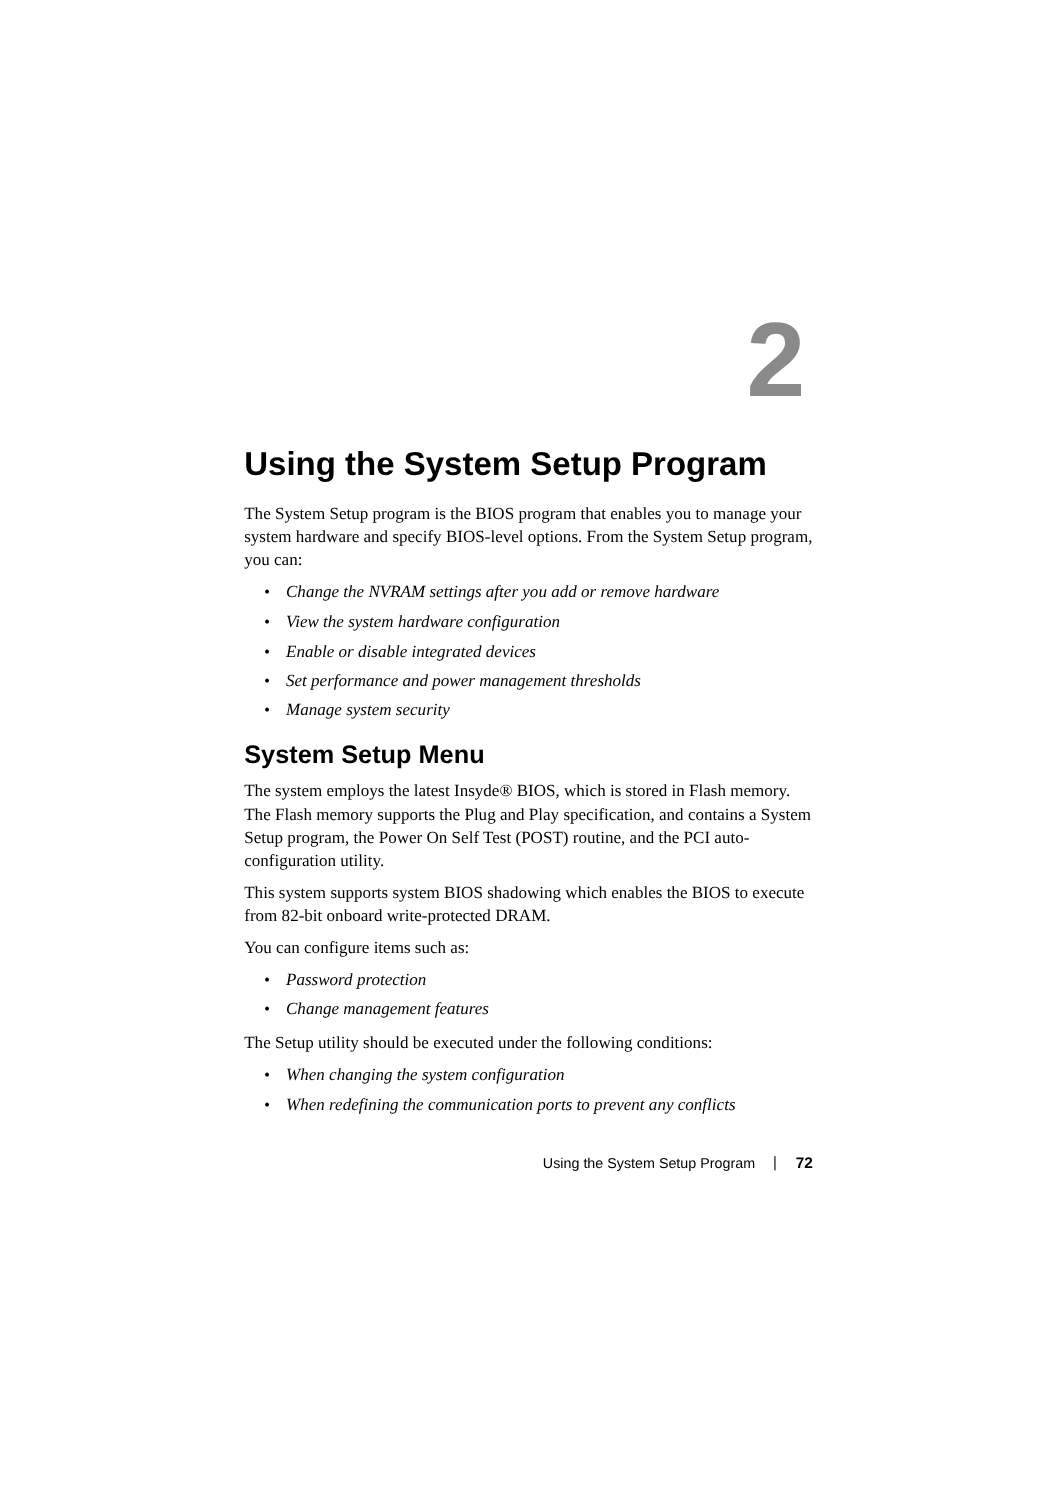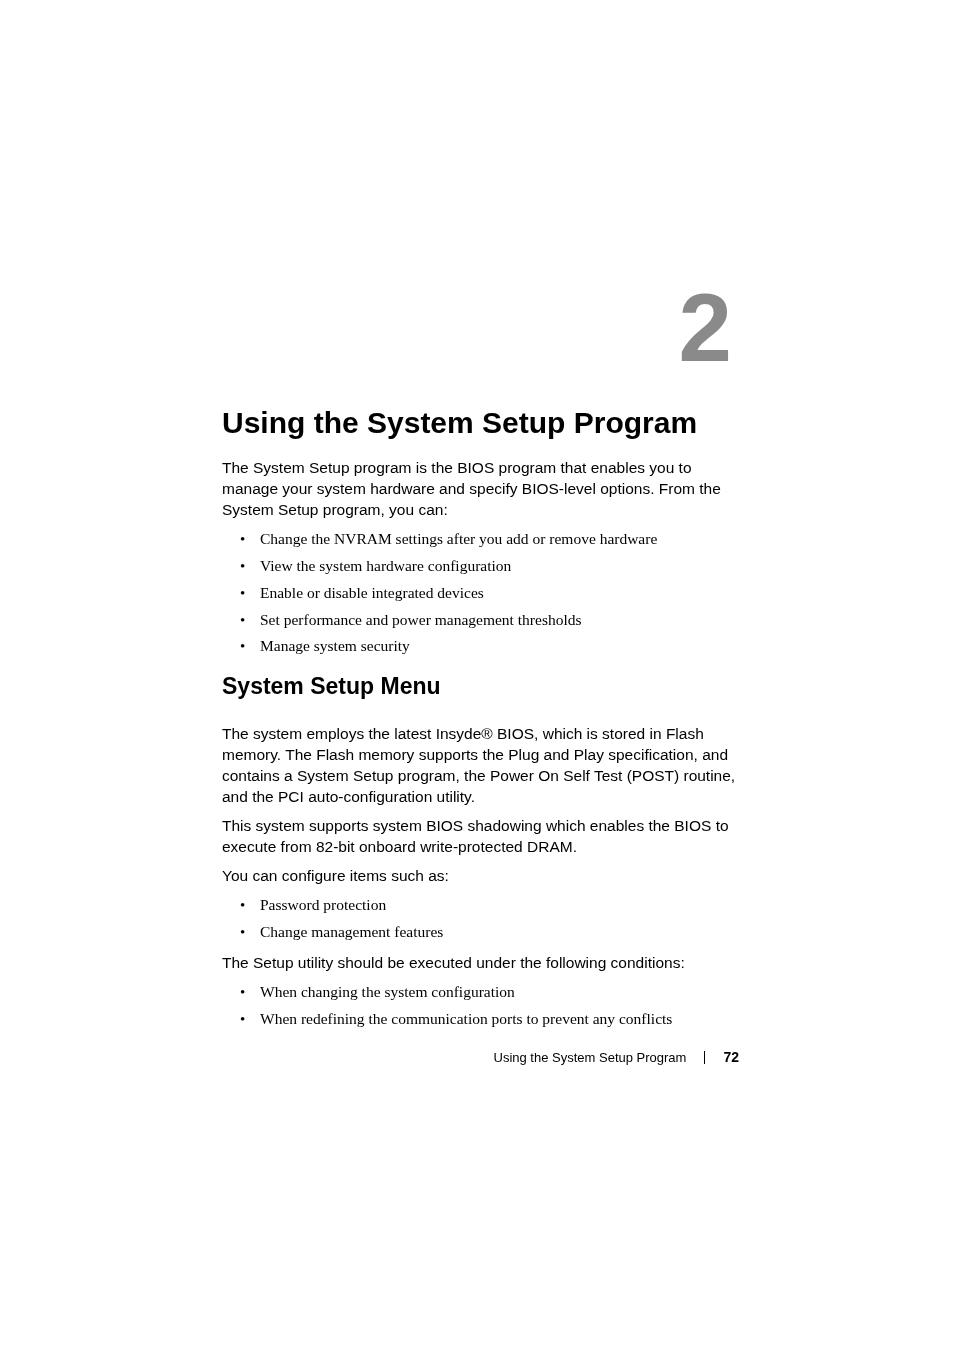--- a/index.html
+++ b/index.html
@@ -28,38 +28,39 @@
     padding-right: 10px;
   }
   .chapter-title {
     font-family: Arial, Helvetica, sans-serif;
     font-size: 30px;
     font-weight: bold;
     color: #000;
     margin-bottom: 18px;
   }
   .body-text {
-    font-family: Liberation Sans, sans-serif;
+    font-family: Liberation Serif, serif;
     font-size: 15.5px;
     line-height: 1.35;
     color: #000;
     margin-bottom: 8px;
   }
   .section-title {
     font-family: Arial, Helvetica, sans-serif;
     font-size: 23px;
     font-weight: bold;
     color: #000;
     margin-top: 16px;
-    margin-bottom: 24px;
+    margin-bottom: 10px;
   }
   ul.bullets {
     list-style: none;
     margin-left: 18px;
     margin-bottom: 10px;
+    font-style: italic;
   }
   ul.bullets li {
     font-family: Georgia, 'Times New Roman', serif;
     font-size: 15.5px;
     line-height: 1.35;
     padding-left: 20px;
     position: relative;
     margin-bottom: 6px;
   }
   ul.bullets li::before {

